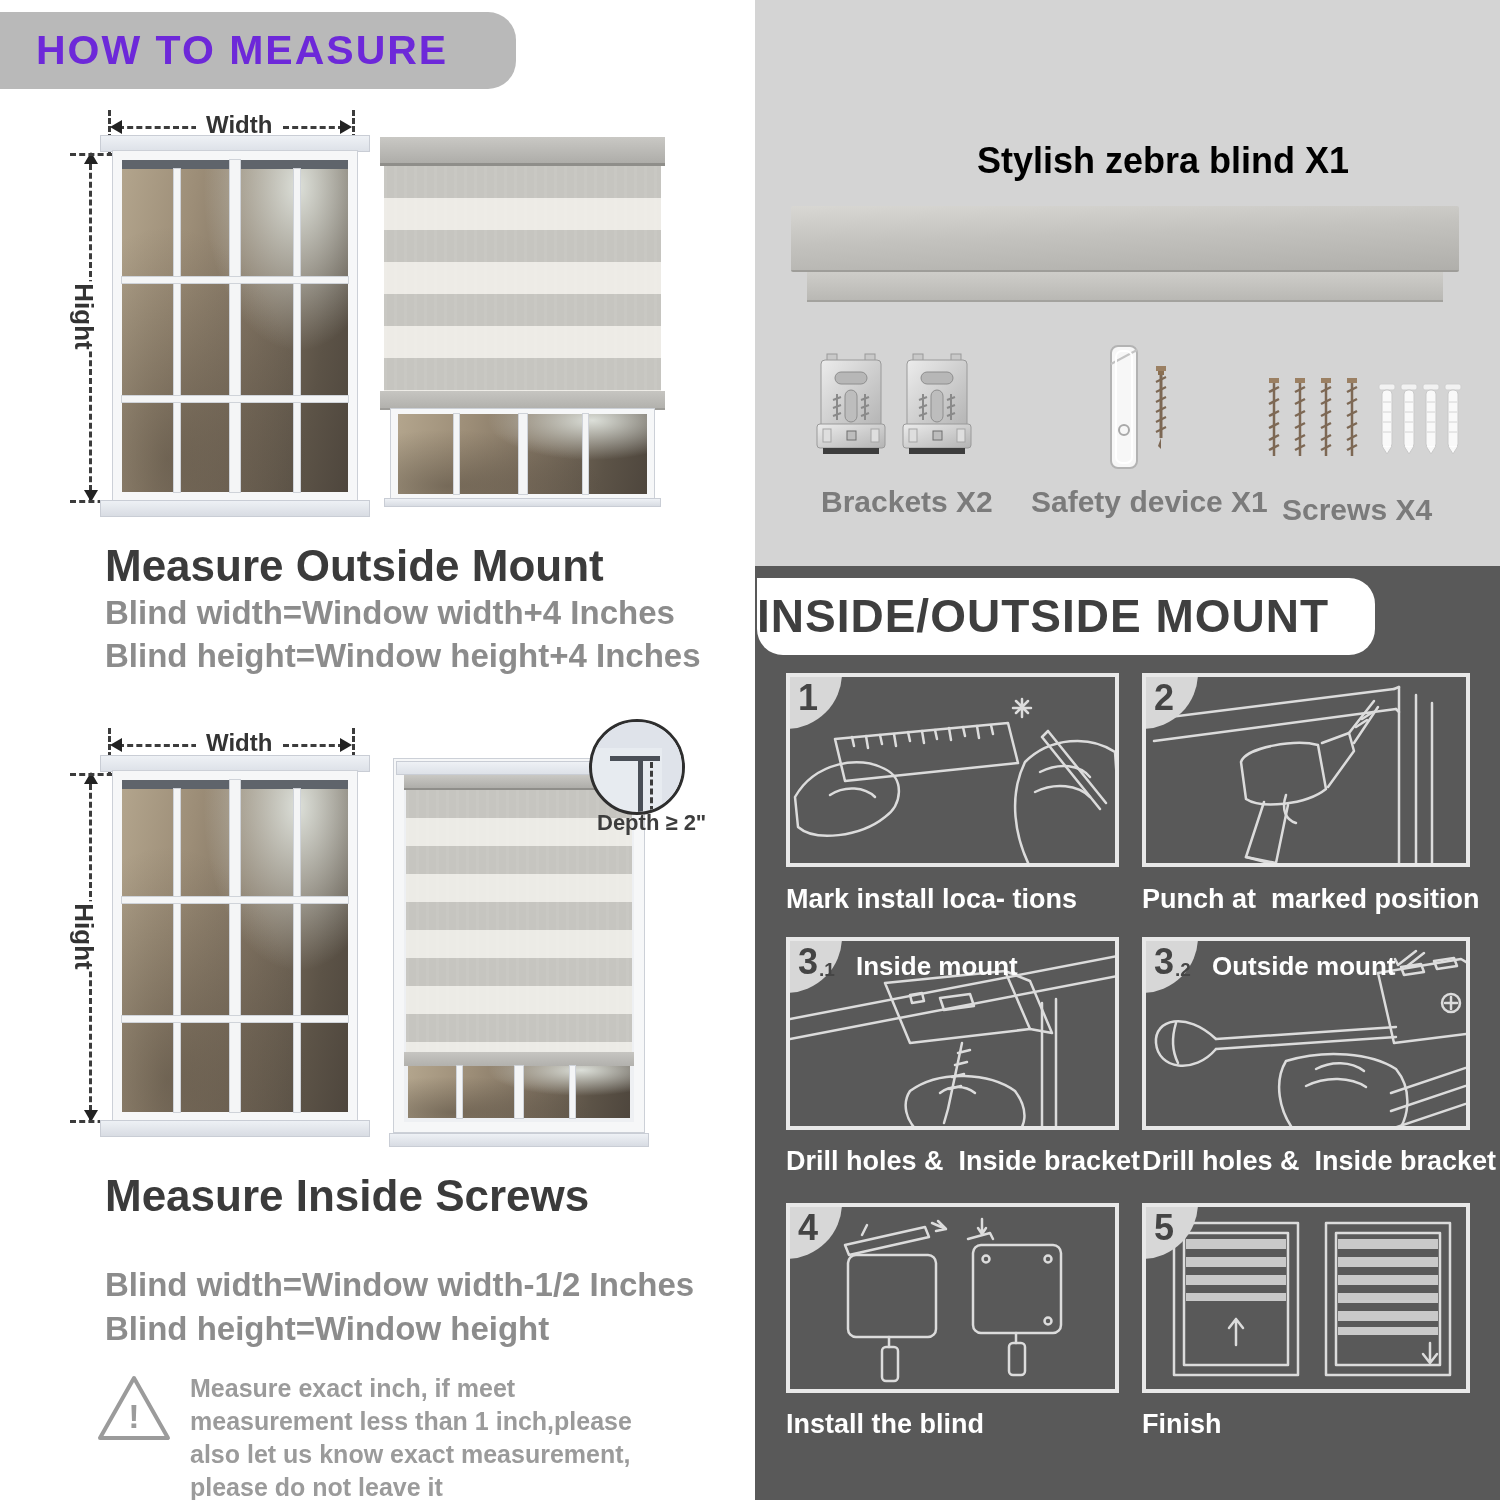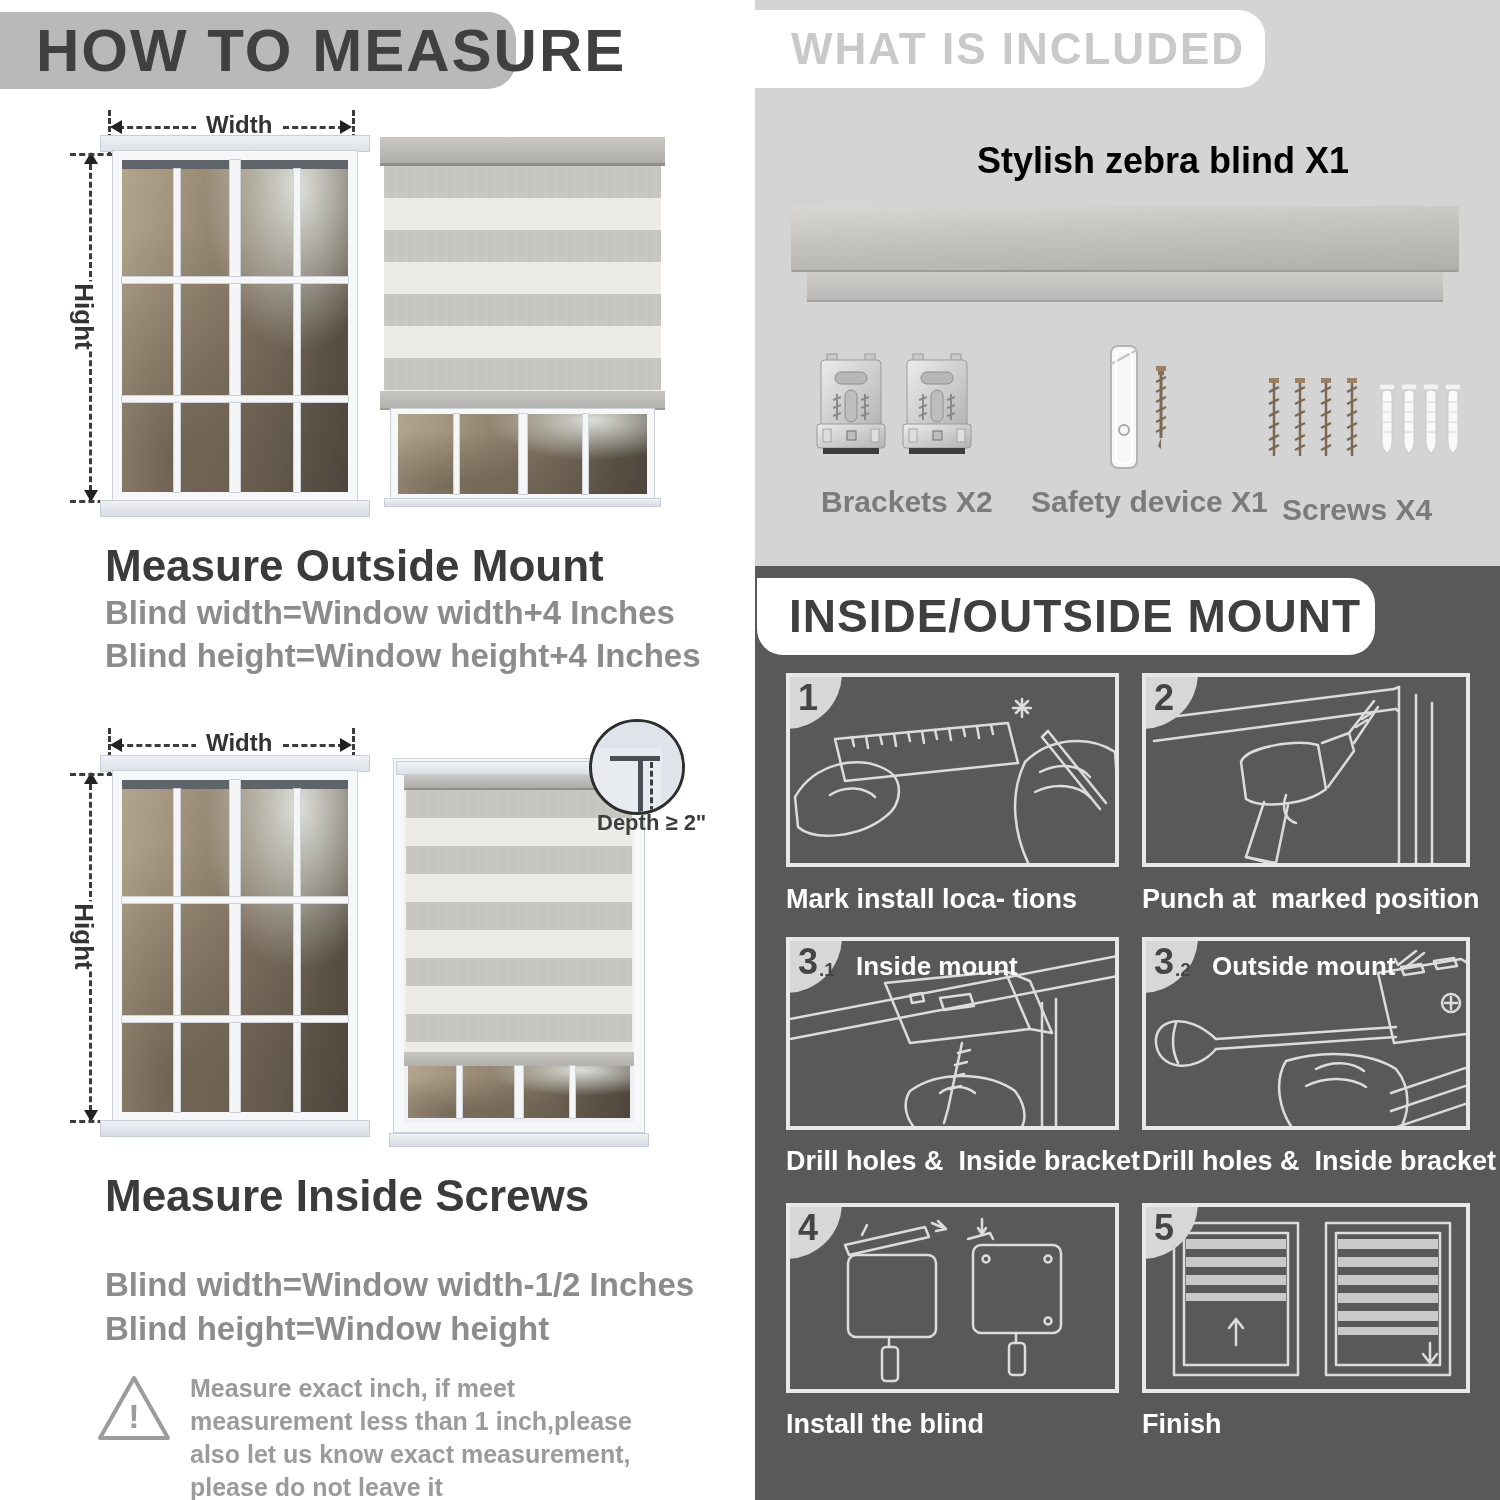--- a/index.html
+++ b/index.html
@@ -2,28 +2,28 @@
 <html><head>
 <meta charset="utf-8">
 <style>
   html,body{margin:0;padding:0;background:#ffffff;}
   #canvas{position:relative;width:1500px;height:1500px;background:#ffffff;overflow:hidden;
           font-family:"Liberation Sans",sans-serif;}
   .abs{position:absolute;}
 
   
   .banner-left{left:0;top:12px;width:516px;height:77px;background:#b9b9b9;
-    border-radius:0 28px 28px 0;color:#404040;font-size:60px;font-weight:bold;
+    border-radius:0 28px 28px 0;color:#6d28d9;font-size:41px;font-weight:bold;
     letter-spacing:2px;line-height:77px;padding-left:36px;box-sizing:border-box;white-space:nowrap;}
   .banner-included{left:0;top:10px;width:510px;height:78px;background:#ffffff;
     border-radius:0 26px 26px 0;color:#c9c9c9;font-size:44px;font-weight:bold;
     letter-spacing:2px;line-height:78px;padding-left:36px;box-sizing:border-box;white-space:nowrap;}
   .banner-mount{left:2px;top:12px;width:618px;height:77px;background:#ffffff;
     border-radius:0 26px 26px 26px;color:#3f3f3f;font-size:46px;font-weight:bold;
-    letter-spacing:1px;line-height:77px;padding-left:32px;box-sizing:border-box;white-space:nowrap;}
+    letter-spacing:1px;line-height:77px;box-sizing:border-box;white-space:nowrap;}
 
   
   .h-measure{font-size:44px;font-weight:bold;color:#3b3b3b;white-space:nowrap;}
   .t-line{font-size:33px;font-weight:bold;color:#8c8c8c;white-space:nowrap;}
   .warn-text{font-size:25px;font-weight:bold;color:#9b9b9b;line-height:33px;width:480px;}
 
   
   .dash-h{border-top:3px dashed #3c3c3c;height:0;}
   .dash-v{border-left:3px dashed #3c3c3c;width:0;}
   .arr{width:0;height:0;}
@@ -187,21 +187,20 @@
 
   <div class="abs" style="left:95px;top:1372px;width:78px;height:74px;">
     <svg width="78" height="74" viewBox="0 0 78 74">
       <path d="M39 6 L73 66 L5 66 Z" fill="none" stroke="#9b9b9b" stroke-width="4" stroke-linejoin="round"></path>
       <text x="39" y="56" text-anchor="middle" font-size="34" font-weight="bold" fill="#9b9b9b" font-family="Liberation Sans, sans-serif">!</text>
     </svg>
   </div>
   <div class="abs warn-text" style="left:190px;top:1372px;">Measure exact inch, if meet measurement less than 1 inch,please also let us know exact measurement, please do not leave it</div>
 
   <div class="abs right-top">
-    <div class="abs banner-included">WHAT IS INCLUDED</div>
 
     <div class="abs blind-name" style="left:222px;top:140px;">Stylish zebra blind X1</div>
 
     <div class="abs rail-main" style="left:36px;top:206px;width:668px;height:64px;border-radius:2px;"></div>
     <div class="abs rail-lip" style="left:52px;top:272px;width:636px;height:28px;"></div>
 
     <div class="abs" style="left:60px;top:352px;">
       <svg width="72" height="108" viewBox="0 0 72 108">
         <defs>
             <linearGradient id="met" x1="0" y1="0" x2="1" y2="1">

